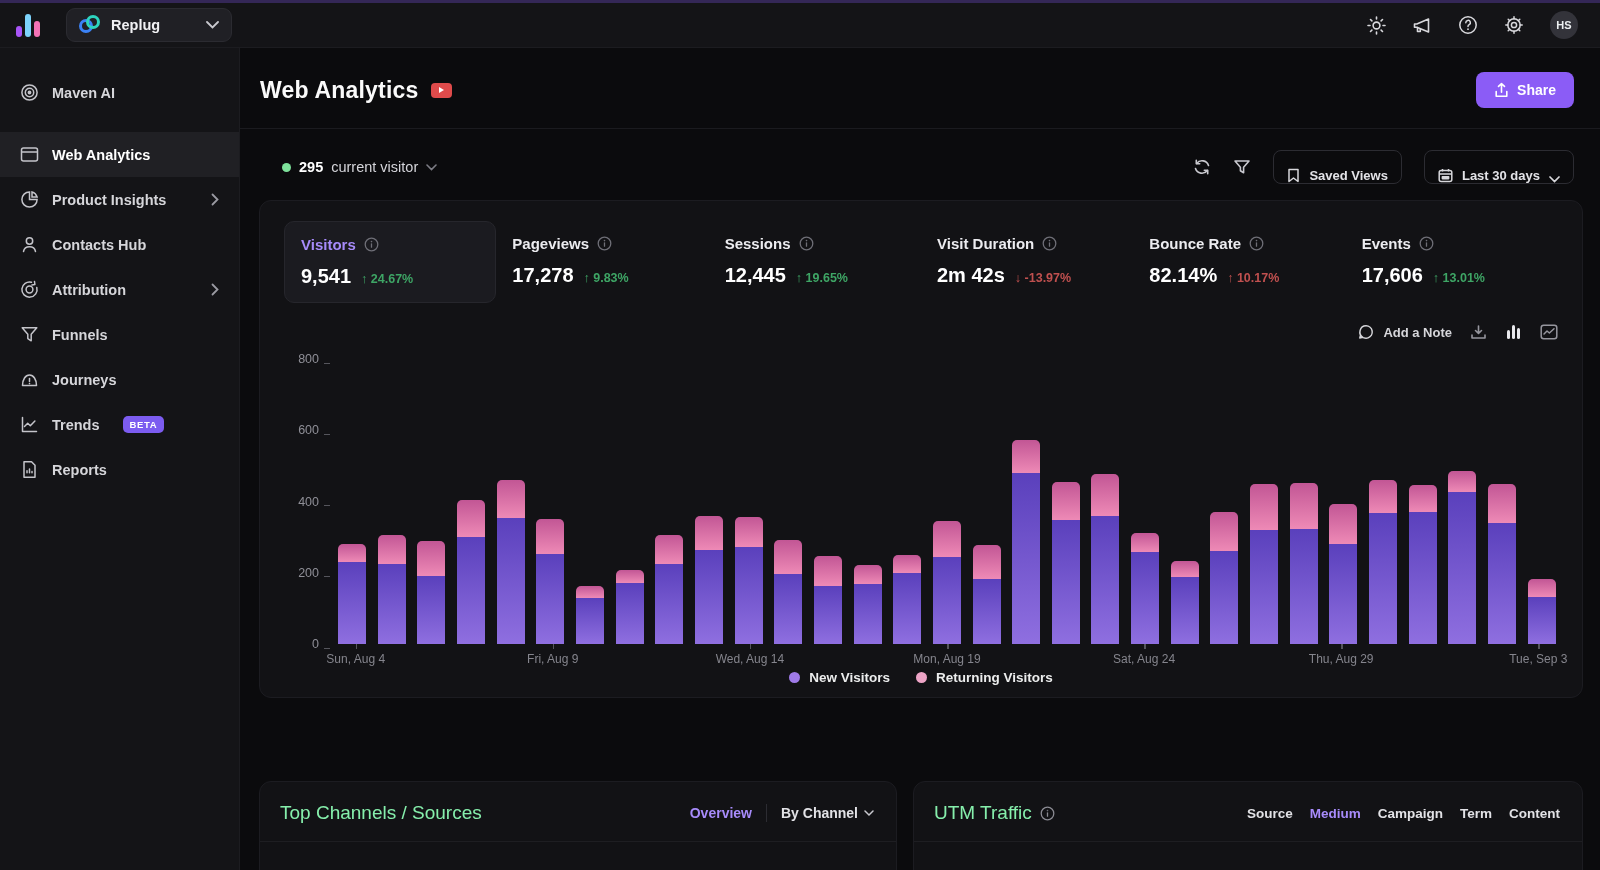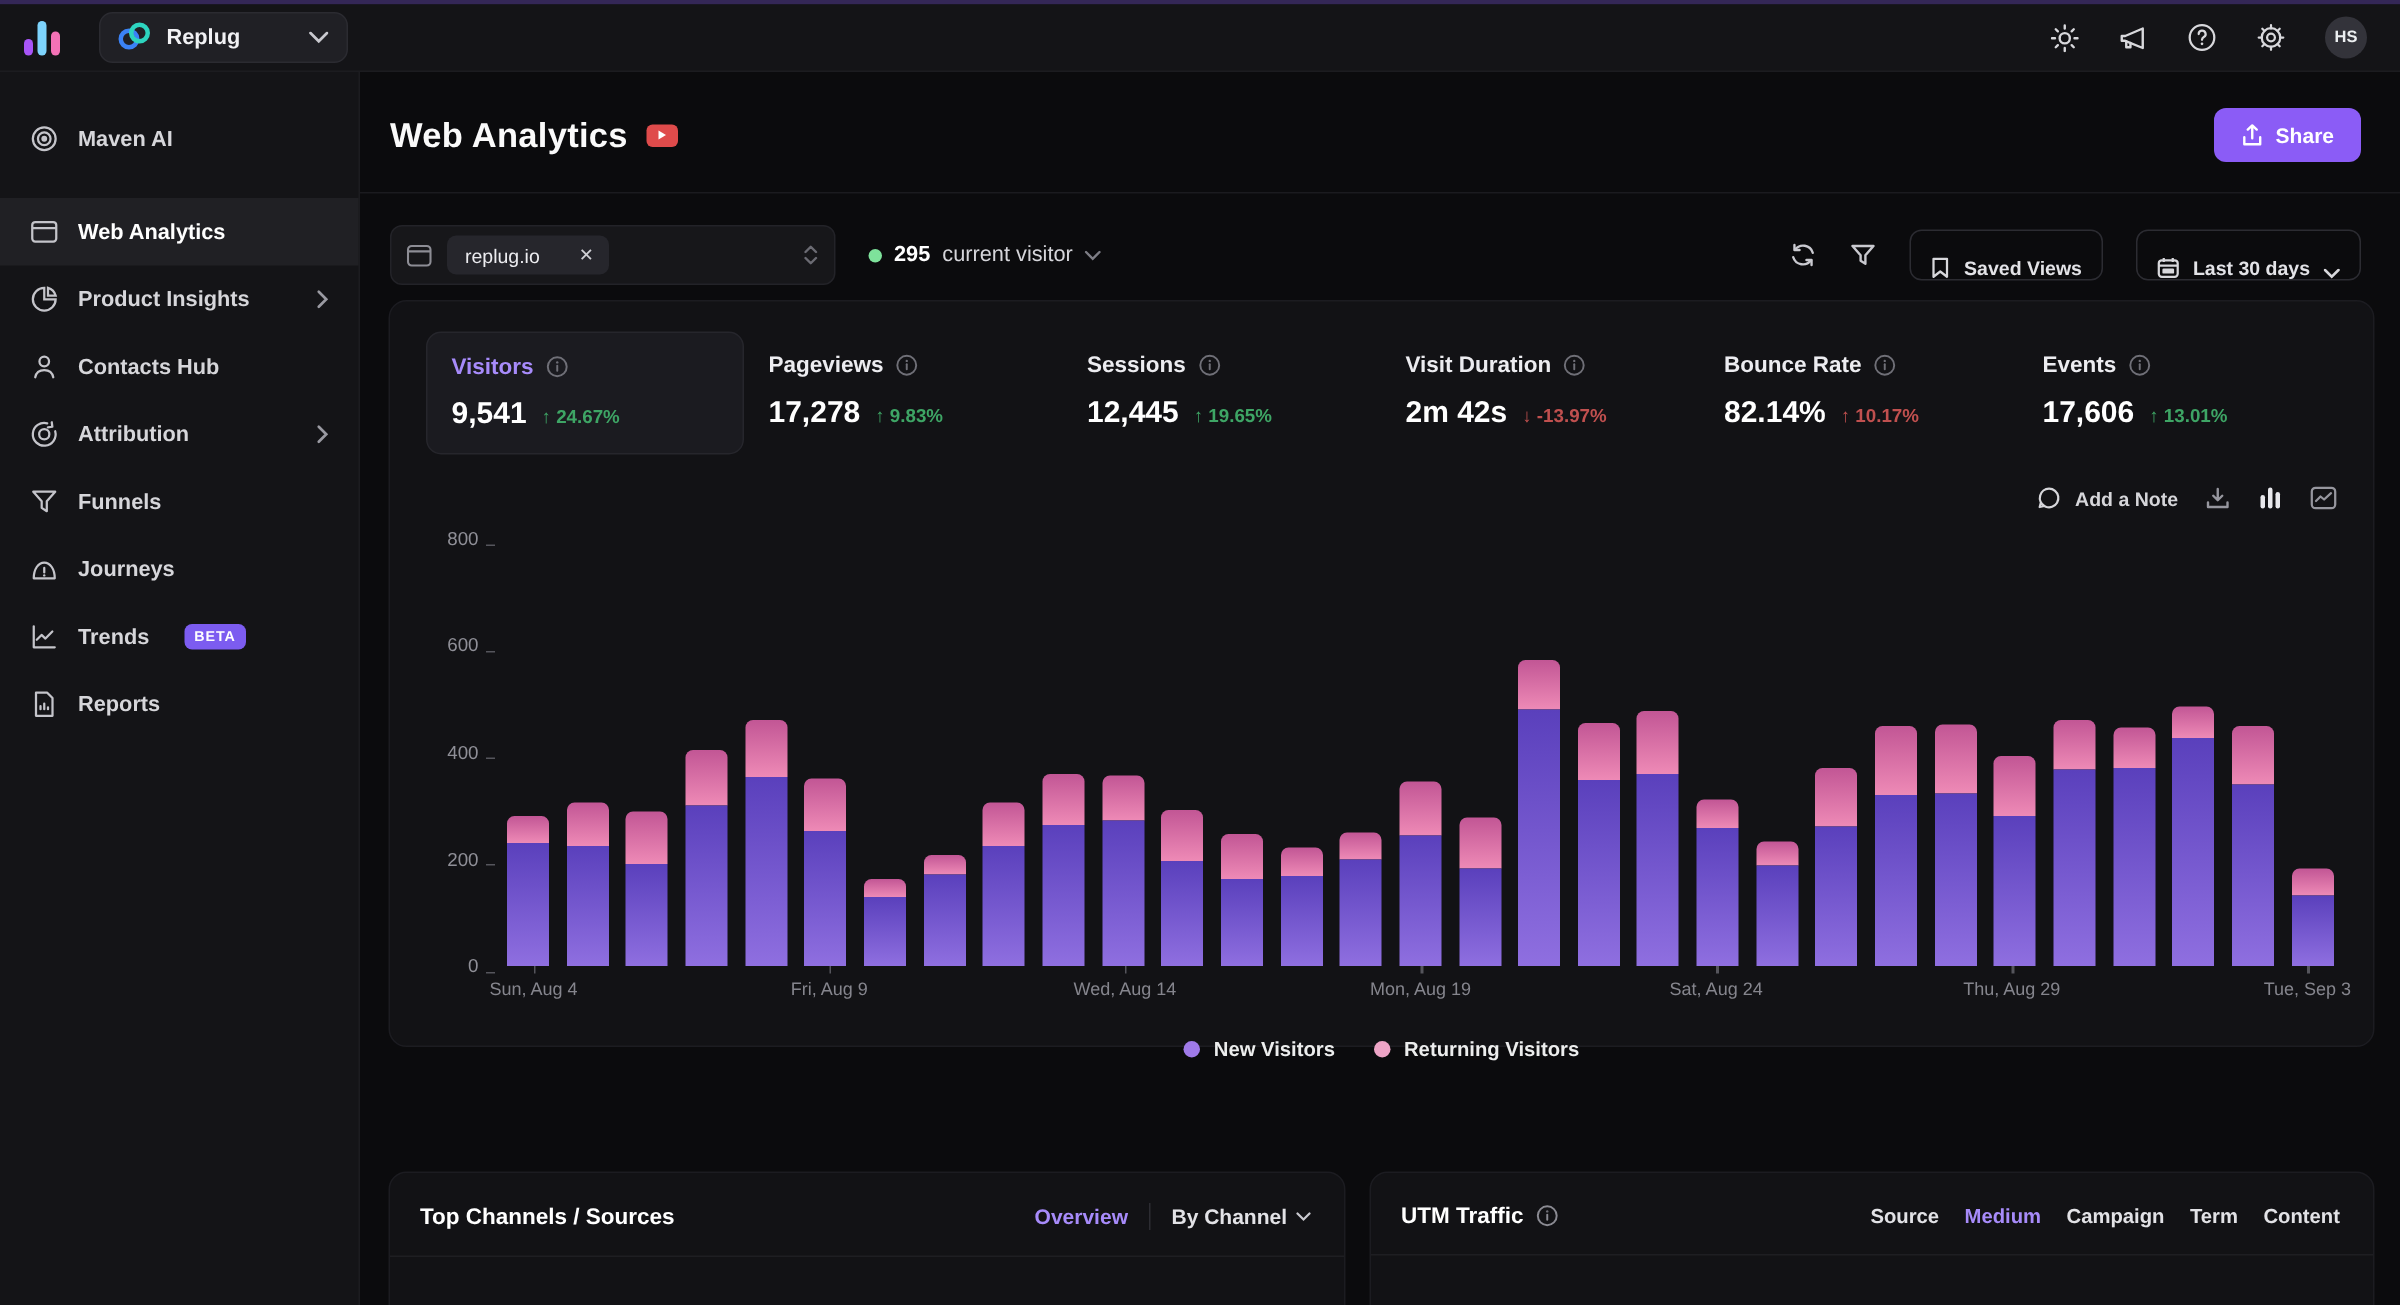--- a/index.html
+++ b/index.html
@@ -96,33 +96,33 @@
     font-size:12.5px; color:#8f8f97; }
   .y-tick i { display:block; width:6px; border-top:1.5px solid #55555c; margin-top:8px; }
   .plot { position:relative; flex:1; }
   .bars { display:flex; justify-content:space-between; align-items:flex-end; height:285px; padding:0 2px; }
   .bar-col { width:28px; display:flex; flex-direction:column; justify-content:flex-end; }
   .seg.ret { background:linear-gradient(180deg,#c25695,#ee8ab6); border-radius:5px 5px 0 0; }
   .seg.new { background:linear-gradient(180deg,#5a40bc,#8f6fe0); }
   .x-axis { position:relative; height:26px; }
   .x-lab { position:absolute; top:8px; transform:translateX(-50%); font-size:12px; color:#85858d; white-space:nowrap; }
   .x-tick { position:absolute; top:0; width:1.5px; height:5px; background:#55555c; }
-  .legend { display:flex; justify-content:center; gap:26px; margin-top:22px; }
+  .legend { display:flex; justify-content:center; gap:26px; }
   .leg-item { display:flex; align-items:center; gap:9px; font-size:13.5px; font-weight:700; color:#eceded; }
   .leg-dot { width:11px; height:11px; border-radius:50%; }
   .leg-dot.new { background:#9f7ae8; }
   .leg-dot.ret { background:#eda4c6; }
 
   
   .bottom { position:absolute; left:19px; right:17px; top:733px; display:flex; gap:16px; }
   .card { background:#121215; border:1px solid #1c1c21; border-radius:12px; height:160px; overflow:hidden; }
   .card.channels { width:638px; flex:none; }
   .card.utm { flex:1; }
   .card-head { display:flex; align-items:center; padding:20px 22px 17px 20px; border-bottom:1px solid #1e1e22; }
-  .card-title { font-size:15px; font-weight:700; color:#ffffff; }
+  .card-title { font-size:19px; font-weight:400; color:#86efac; }
   .card-title-row { display:flex; align-items:center; gap:8px; }
   .card-tabs { margin-left:auto; display:flex; align-items:center; gap:14px; font-size:14px; }
   .tab { color:#e2e2e6; font-weight:600; cursor:pointer; display:flex; align-items:center; gap:6px; }
   .tab.active { color:#a78bfa; font-weight:700; }
   .vsep { width:1px; height:18px; background:#2c2c32; }
   .utm-tabs { gap:17px; font-size:13.5px; }
 </style>
 </head>
 <body>
 
@@ -283,35 +283,20 @@
       <button class="share-btn">
         <svg width="15" height="16" viewBox="0 0 15 16" fill="none" stroke="#fff" stroke-width="1.6" stroke-linecap="round" stroke-linejoin="round">
             <path d="M7.5 1.8v8.4M4.5 4.4l3-2.8 3 2.8M2.2 9.5v4.7h10.6V9.5"></path>
           </svg>
         <span>Share</span>
       </button>
     </div>
     <div class="head-divider"></div>
 
     <div class="filter-row">
-      <div class="site-select">
-        <svg width="17" height="15" viewBox="0 0 17 15" fill="none" stroke="#8d8d95" stroke-width="1.4">
-            <rect x="1" y="1" width="15" height="13" rx="2.5"></rect>
-            <path d="M1 4.6h15"></path>
-          </svg>
-        <span class="site-chip">
-          <span>replug.io</span>
-          <span class="chip-x">✕</span>
-        </span>
-        <span class="stepper">
-          <svg width="11" height="16" viewBox="0 0 11 16" fill="none" stroke="currentColor" stroke-width="1.6" stroke-linecap="round" stroke-linejoin="round">
-              <path d="M2 6l3.5-3.5L9 6M2 10l3.5 3.5L9 10"></path>
-            </svg>
-        </span>
-      </div>
       <div class="live">
         <span class="live-dot"></span>
         <b>295</b>
         <span class="lbl">current visitor</span>
         <svg width="11" height="7" viewBox="0 0 11 7">
             <path d="M1 1l4.5 4.5L10 1" fill="none" stroke="#7d7d85" stroke-width="1.6" stroke-linecap="round"></path>
           </svg>
       </div>
       <div class="filter-actions">
         <span class="ico-btn">

